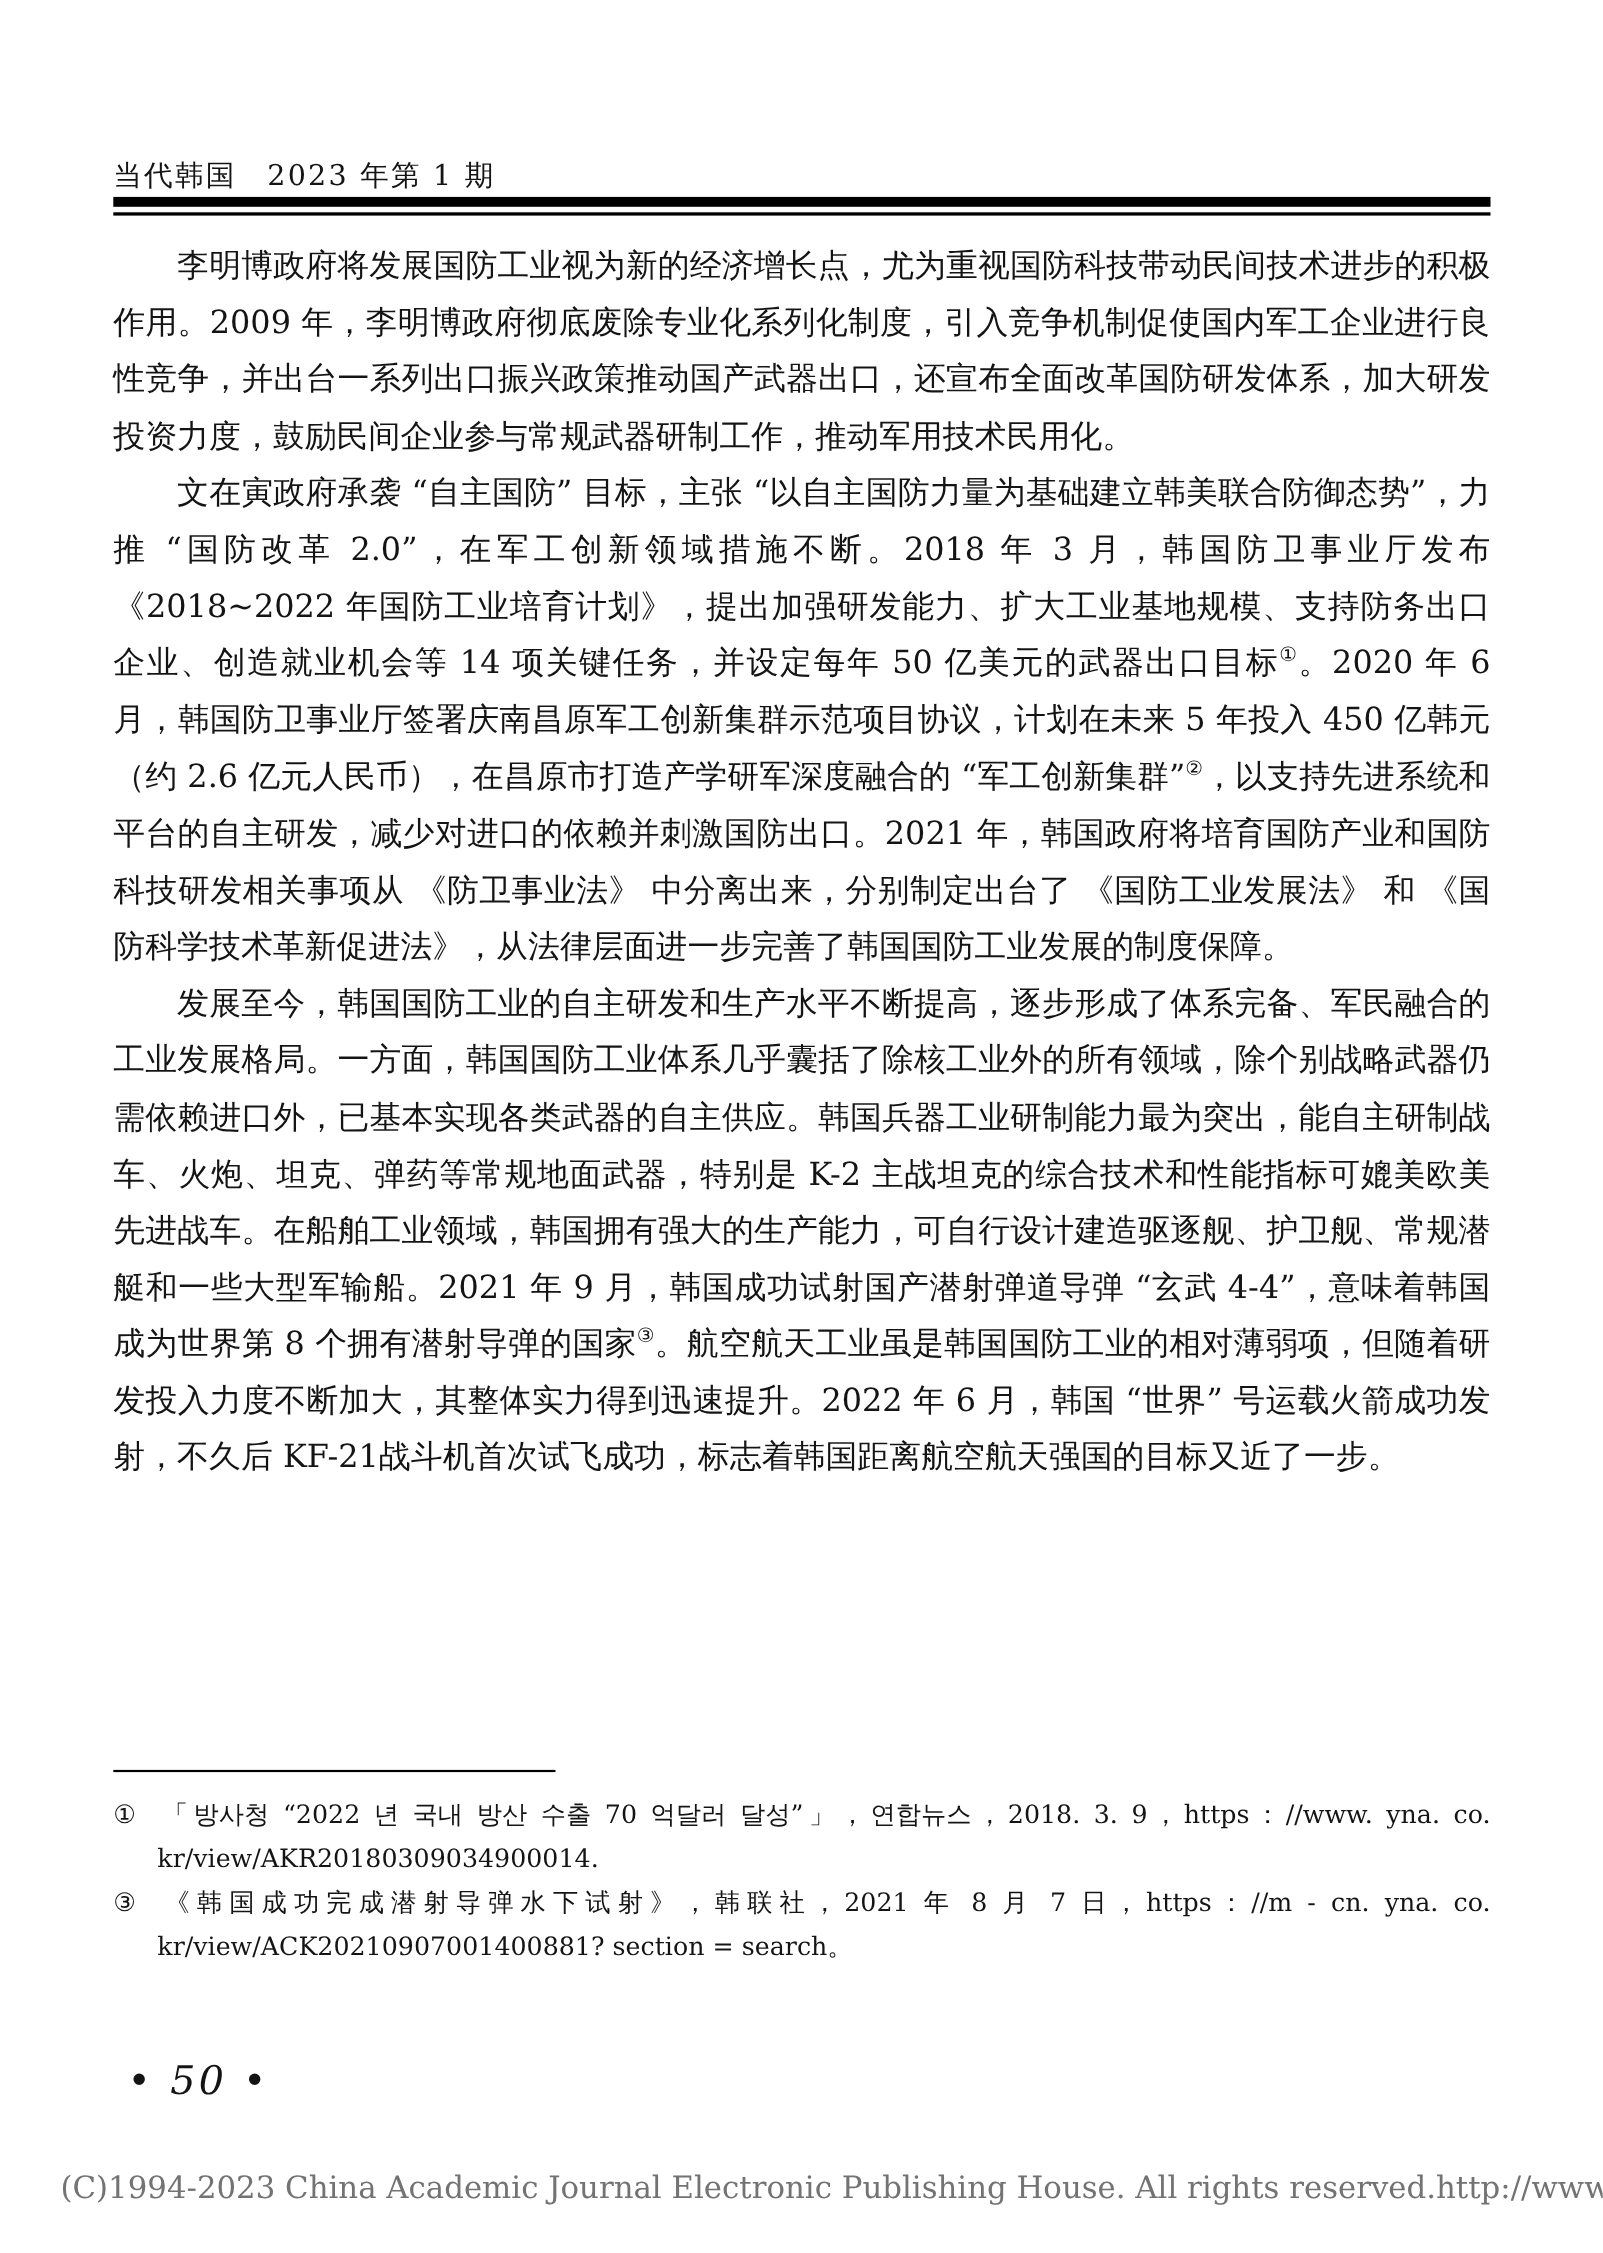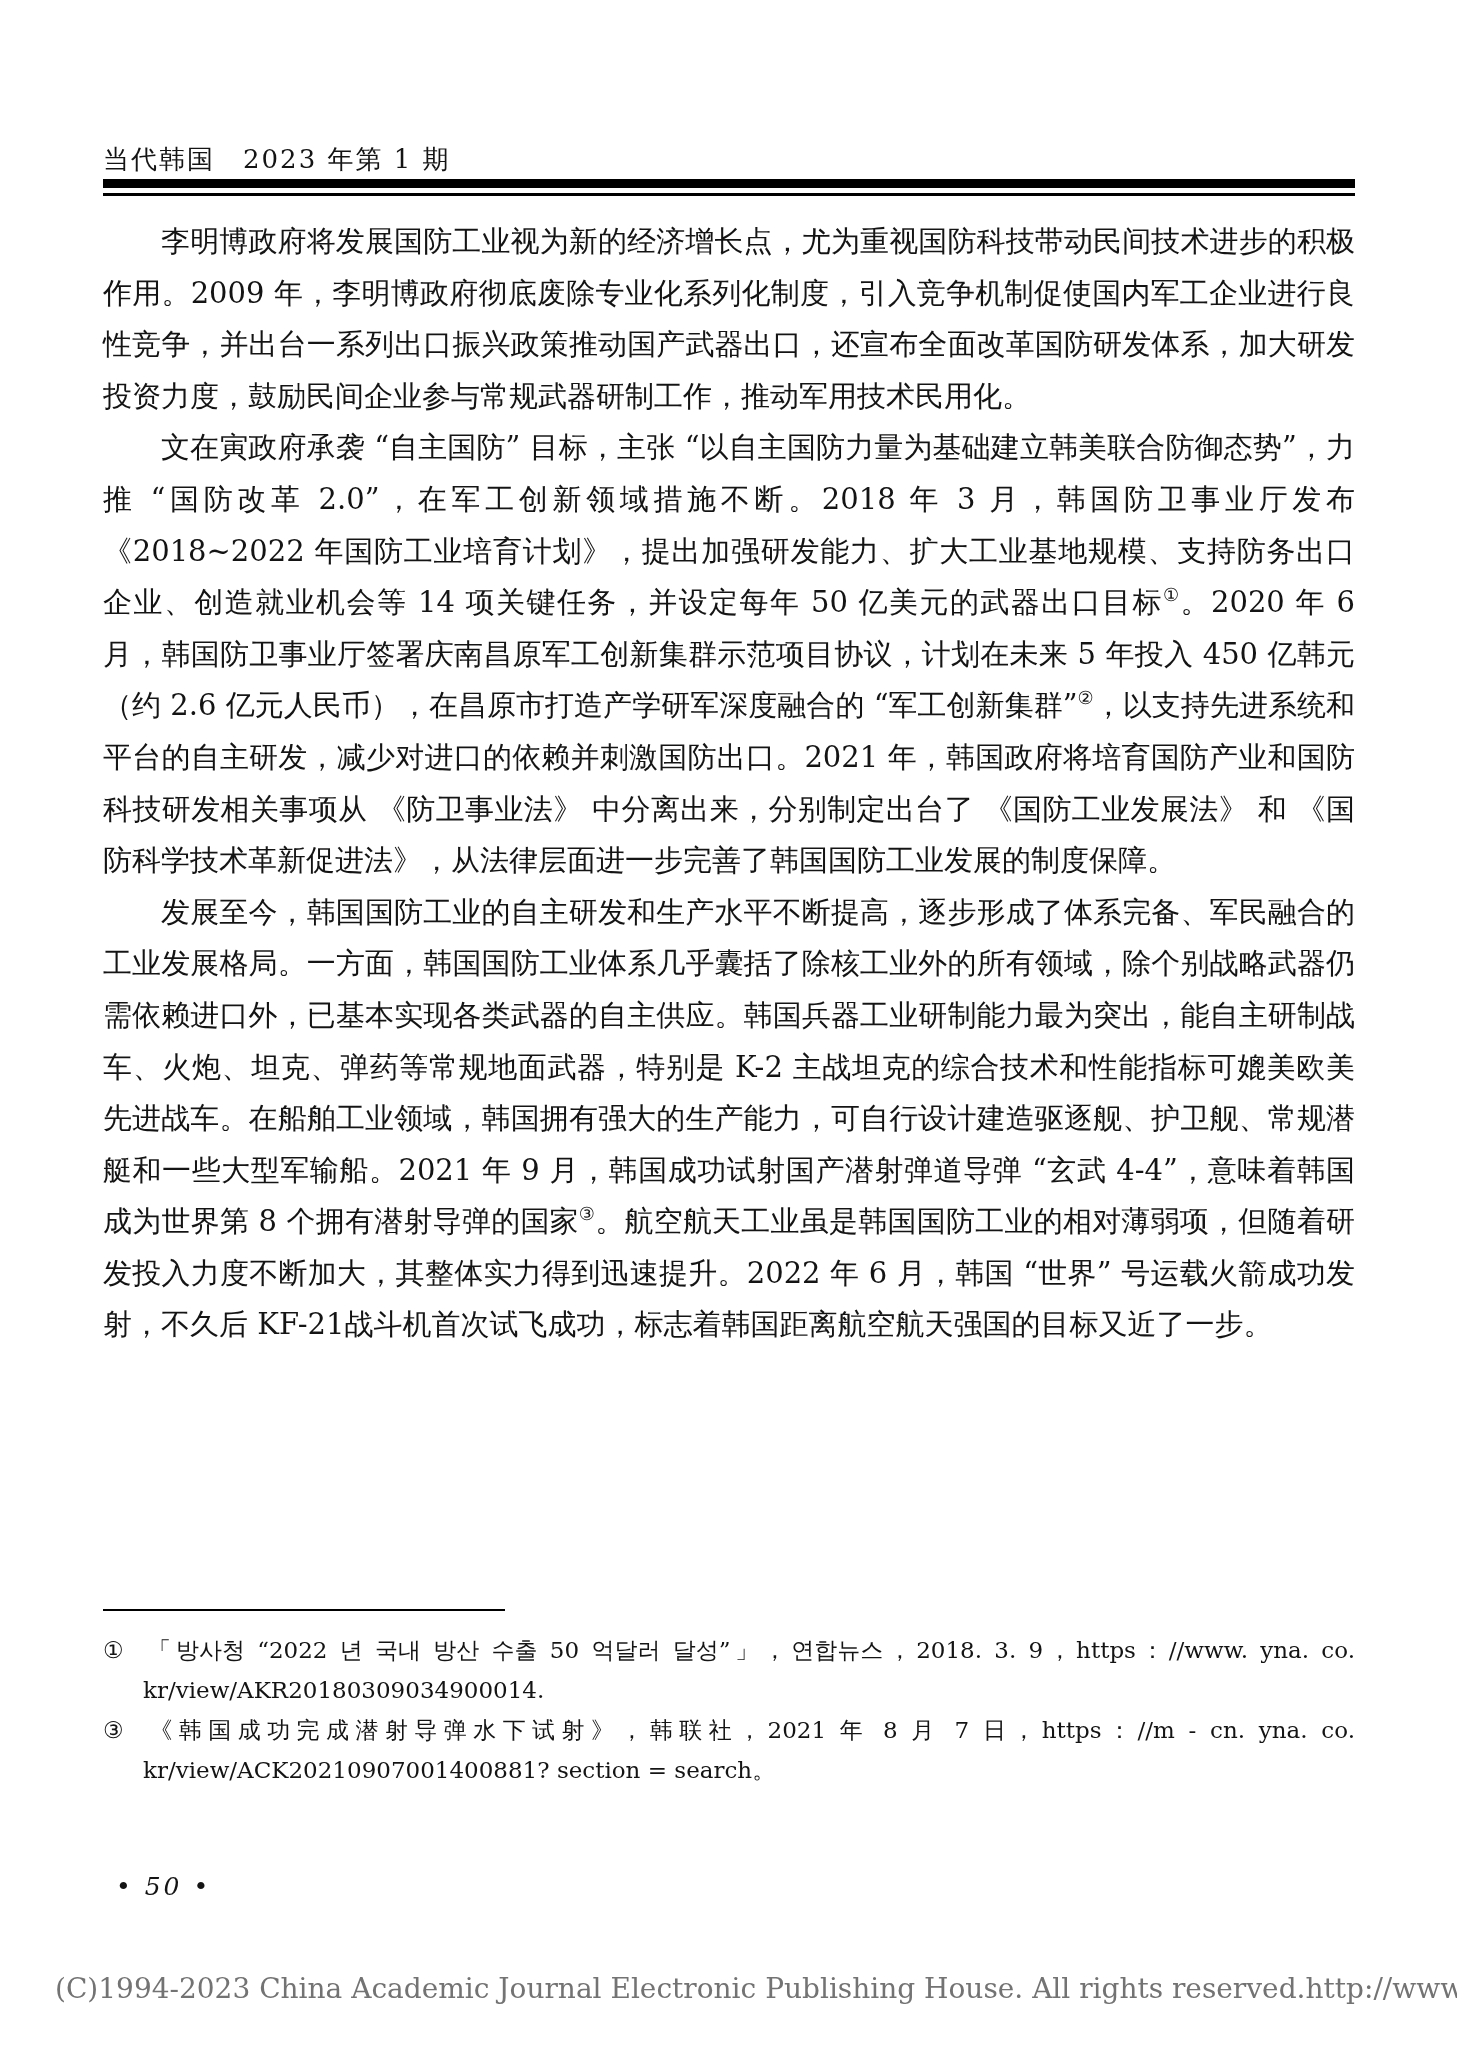--- a/index.html
+++ b/index.html
@@ -30,21 +30,21 @@
   .fn-sep { left: 103px; top: 1609px; width: 402px; height: 2px; background: #000; }
   .footnotes {
     left: 103px; width: 1252px; top: 1630px;
     font-size: 23px; line-height: 40px;
     text-align: justify; text-justify: inter-character;
   }
   .footnote { margin: 0; padding-left: 40px; text-indent: -40px; }
   .fn-marker { display: inline-block; width: 40px; text-indent: 0; }
   .page-number {
     left: 116px; top: 1872px;
-    font-size: 25px; font-style: italic; letter-spacing: 3px;
+    font-size: 36px; font-style: italic; letter-spacing: 3px;
   }
   .watermark {
     left: 0; top: 1972px; width: 1457px;
     box-sizing: border-box; padding: 0 57px 0 55px;
     display: flex; justify-content: space-between;
     color: #737373; font-size: 28px; white-space: nowrap;
   }
 </style>
 </head>
 <body>
@@ -58,21 +58,21 @@
 
   <div class="abs body-block">
       <p class="para"><span>李明博政府将发展国防工业视为新的经济增长点，尤为重视国防科技带动民间技术进步的积极作用。2009 年，李明博政府彻底废除专业化系列化制度，引入竞争机制促使国内军工企业进行良性竞争，并出台一系列出口振兴政策推动国产武器出口，还宣布全面改革国防研发体系，加大研发投资力度，鼓励民间企业参与常规武器研制工作，推动军用技术民用化。</span></p>
       <p class="para"><span>文在寅政府承袭 “自主国防” 目标，主张 “以自主国防力量为基础建立韩美联合防御态势”，力推 “国防改革 2.0”，在军工创新领域措施不断。2018 年 3 月，韩国防卫事业厅发布 《2018~2022 年国防工业培育计划》，提出加强研发能力、扩大工业基地规模、支持防务出口企业、创造就业机会等 14 项关键任务，并设定每年 50 亿美元的武器出口目标</span><sup class="fnref">①</sup><span>。2020 年 6 月，韩国防卫事业厅签署庆南昌原军工创新集群示范项目协议，计划在未来 5 年投入 450 亿韩元（约 2.6 亿元人民币），在昌原市打造产学研军深度融合的 “军工创新集群”</span><sup class="fnref">②</sup><span>，以支持先进系统和平台的自主研发，减少对进口的依赖并刺激国防出口。2021 年，韩国政府将培育国防产业和国防科技研发相关事项从 《防卫事业法》 中分离出来，分别制定出台了 《国防工业发展法》 和 《国防科学技术革新促进法》，从法律层面进一步完善了韩国国防工业发展的制度保障。</span></p>
       <p class="para"><span>发展至今，韩国国防工业的自主研发和生产水平不断提高，逐步形成了体系完备、军民融合的工业发展格局。一方面，韩国国防工业体系几乎囊括了除核工业外的所有领域，除个别战略武器仍需依赖进口外，已基本实现各类武器的自主供应。韩国兵器工业研制能力最为突出，能自主研制战车、火炮、坦克、弹药等常规地面武器，特别是 K-2 主战坦克的综合技术和性能指标可媲美欧美先进战车。在船舶工业领域，韩国拥有强大的生产能力，可自行设计建造驱逐舰、护卫舰、常规潜艇和一些大型军输船。2021 年 9 月，韩国成功试射国产潜射弹道导弹 “玄武 4-4”，意味着韩国成为世界第 8 个拥有潜射导弹的国家</span><sup class="fnref">③</sup><span>。航空航天工业虽是韩国国防工业的相对薄弱项，但随着研发投入力度不断加大，其整体实力得到迅速提升。2022 年 6 月，韩国 “世界” 号运载火箭成功发射，不久后 KF-21战斗机首次试飞成功，标志着韩国距离航空航天强国的目标又近了一步。</span></p>
     </div>
 
   <div class="abs fn-sep"></div>
 
   <div class="abs footnotes">
-      <p class="footnote"><span class="fn-marker">①</span><span>「방사청 “2022 년 국내 방산 수출 50 억달러 달성”」，연합뉴스，2018. 3. 9，https：//www. yna. co. kr/view/AKR20180309034900014.</span></p>
+      <p class="footnote"><span class="fn-marker">①</span><span>「방사청 “2022 년 국내 방산 수출 70 억달러 달성”」，연합뉴스，2018. 3. 9，https：//www. yna. co. kr/view/AKR20180309034900014.</span></p>
       <p class="footnote"><span class="fn-marker">③</span><span>《韩国成功完成潜射导弹水下试射》，韩联社，2021 年 8 月 7 日，https：//m - cn. yna. co. kr/view/ACK20210907001400881? section = search。</span></p>
     </div>
 
   <div class="abs page-number">• 50 •</div>
 
   <div class="abs watermark">
     <span>(C)1994-2023 China Academic Journal Electronic Publishing House. All rights reserved.</span>
     <span>http://www.cnki.net</span>
   </div>
 

